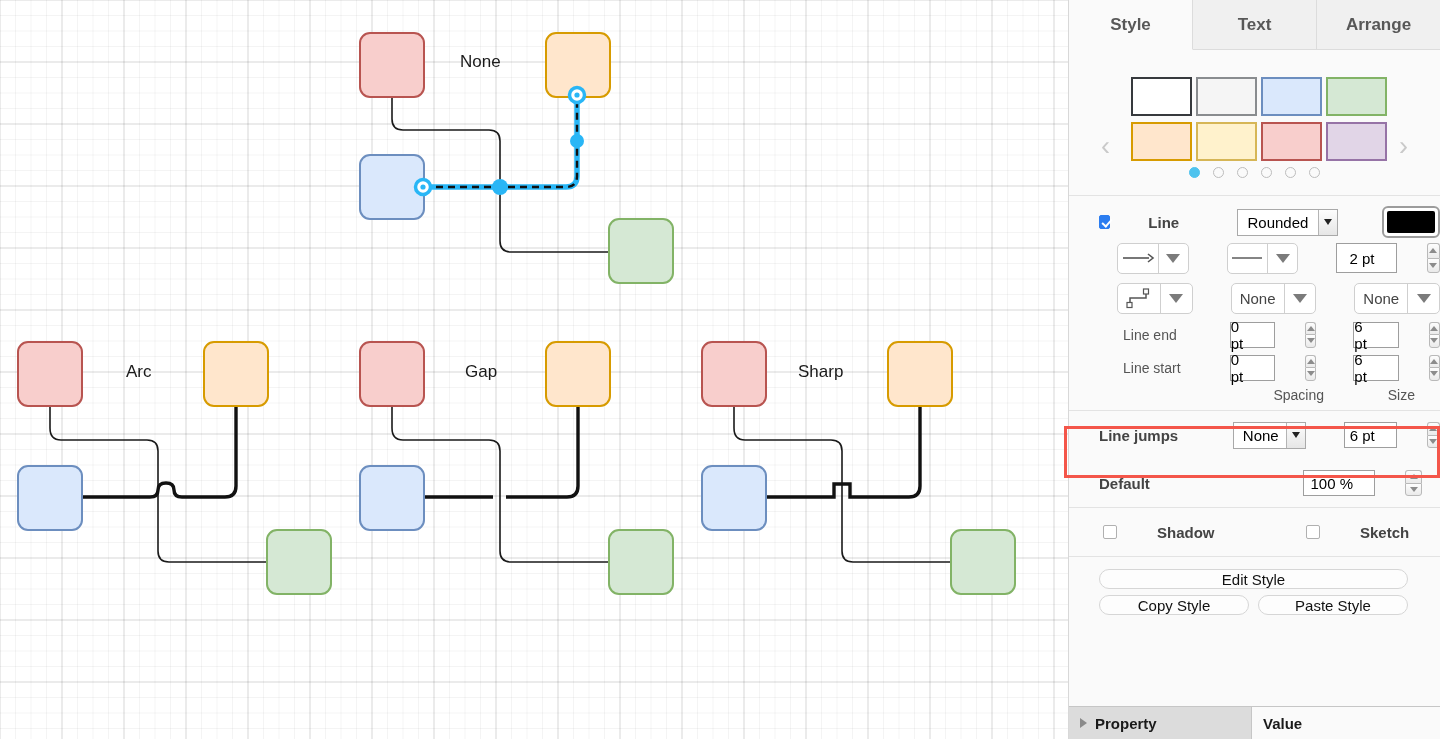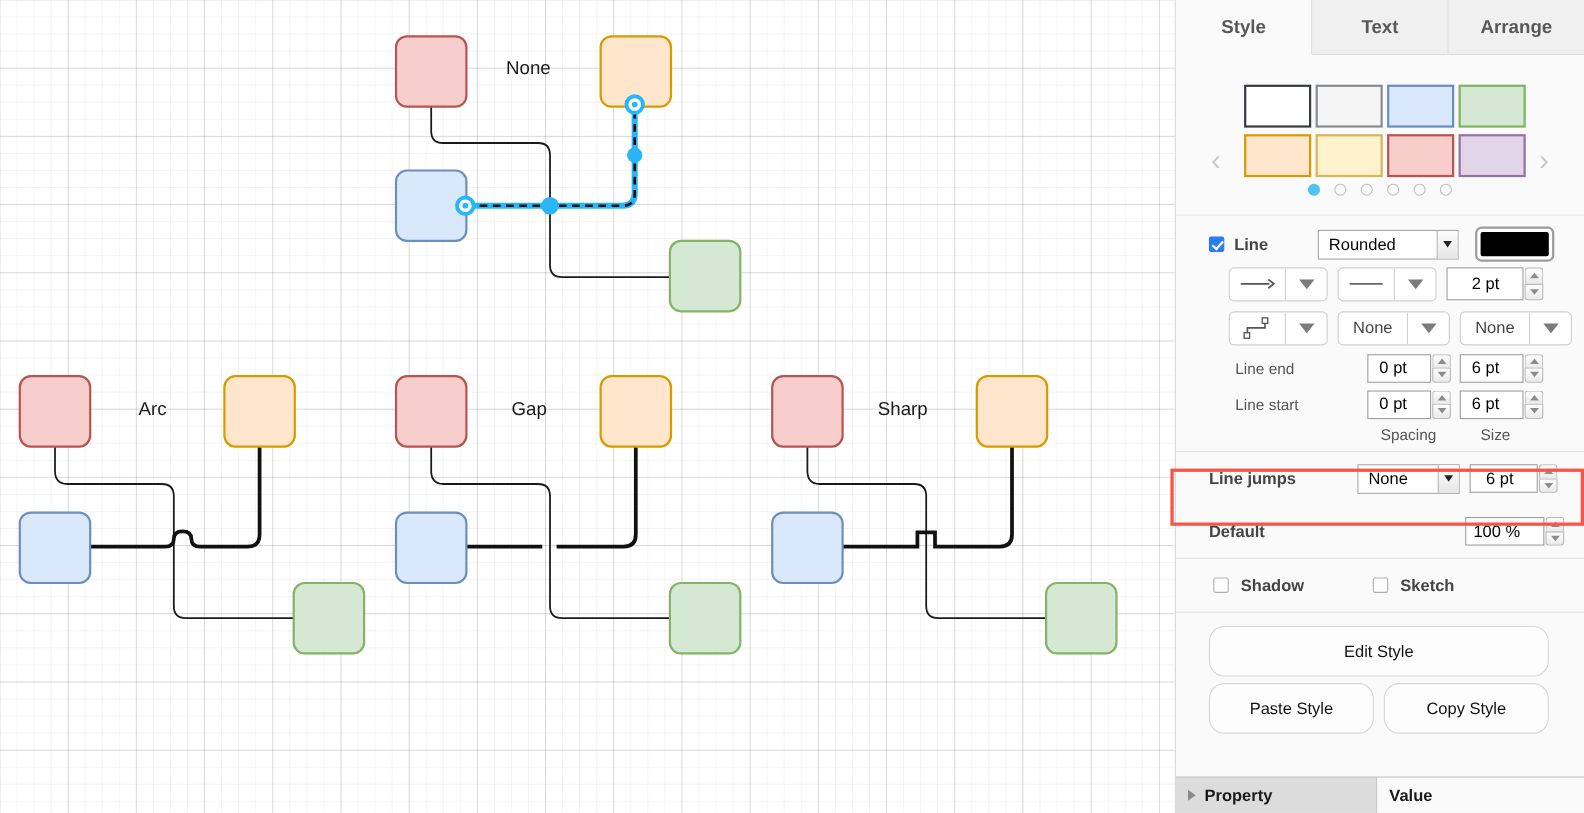--- a/index.html
+++ b/index.html
@@ -82,21 +82,21 @@
   }
   .swatch { width: 61px; height: 39px; border-width: 2px; border-style: solid; }
   .dots {
     position: absolute; left: 0; right: 0; top: 117px;
     display: flex; justify-content: center; gap: 13px;
   }
   .dot { width: 11px; height: 11px; border-radius: 50%; border: 1.6px solid #bdbdbd; background: transparent; cursor: pointer; }
   .dot.active { background: #4ec3ee; border-color: #4ec3ee; }
 
   
-  .row { display: flex; align-items: center; }
+  .row { display: flex; align-items: center; gap: 29px; }
   .lbl { color: #555; font-size: 14px; }
   .lbl-b { color: #444; font-size: 15px; font-weight: bold; }
 
   .sel {
     display: inline-flex; align-items: center;
     background: #fff; border: 1px solid #a9a9a9;
     height: 27px; position: relative;
     font-size: 15px; color: #000;
     cursor: pointer;
   }
@@ -151,21 +151,21 @@
     position: relative;
   }
   .cbx.on::after {
     content: ""; position: absolute; left: 4px; top: 1px;
     width: 4px; height: 8px; border: solid #fff;
     border-width: 0 2px 2px 0; transform: rotate(42deg);
   }
 
   .pbtn {
     background: #fdfdfd; border: 1px solid #d6d6d6; border-radius: 14px;
-    height: 46px; display: flex; align-items: center; justify-content: center;
+    height: 20px; display: flex; align-items: center; justify-content: center;
     font-size: 15px; color: #111; cursor: pointer;
   }
 
   .sep { height: 1px; background: #e3e3e3; }
 
   .highlight-box {
     position: absolute;
     border: 3px solid #f4564a;
     pointer-events: none;
   }
@@ -472,22 +472,22 @@
       <span class="lbl-b" style="margin-left:11px; width:120px;">Shadow</span>
       <span class="cbx"></span>
       <span class="lbl-b" style="margin-left:11px;">Sketch</span>
     </div>
 
     <div class="sep"></div>
 
     <div style="padding:12px 32px 0 30px;">
       <div class="pbtn">Edit Style</div>
       <div style="display:flex; gap:9px; margin-top:6px;">
+        <div class="pbtn" style="flex:1;">Copy Style</div>
         <div class="pbtn" style="flex:1;">Paste Style</div>
-        <div class="pbtn" style="flex:1;">Copy Style</div>
       </div>
     </div>
 
     <div class="proprow">
       <div class="propcell" style="width:183px; padding-left:11px; border-right:1px solid #c6c6c6;">
         <span class="tri"></span>
         <span>Property</span>
       </div>
       <div class="propcell" style="flex:1; padding-left:11px; background:#fafafa;">
         <span>Value</span>

